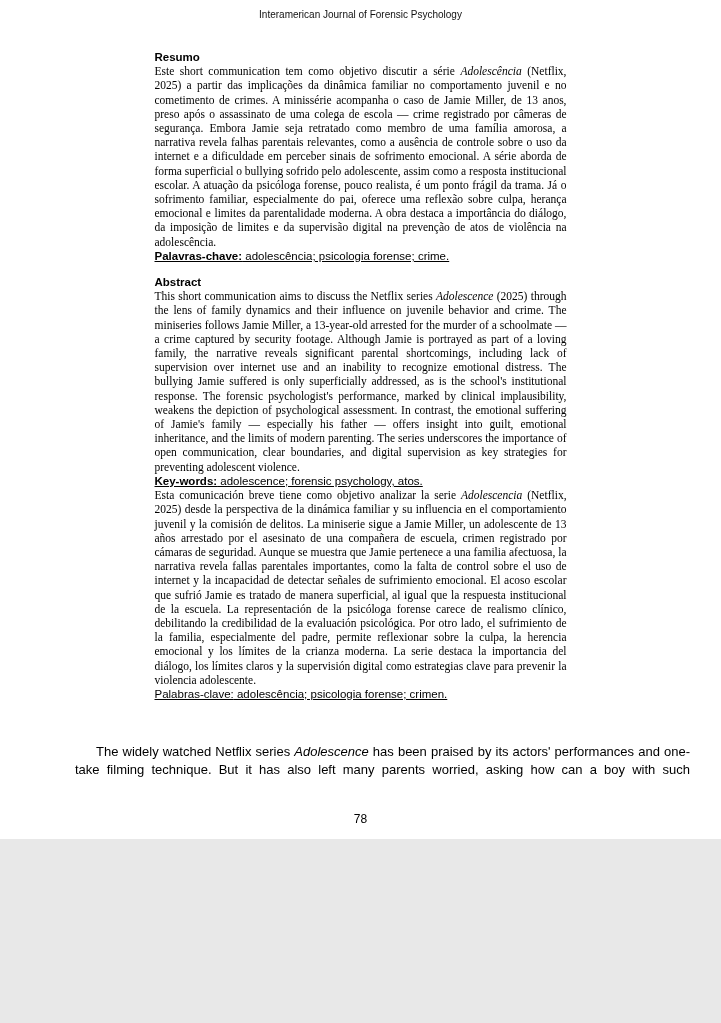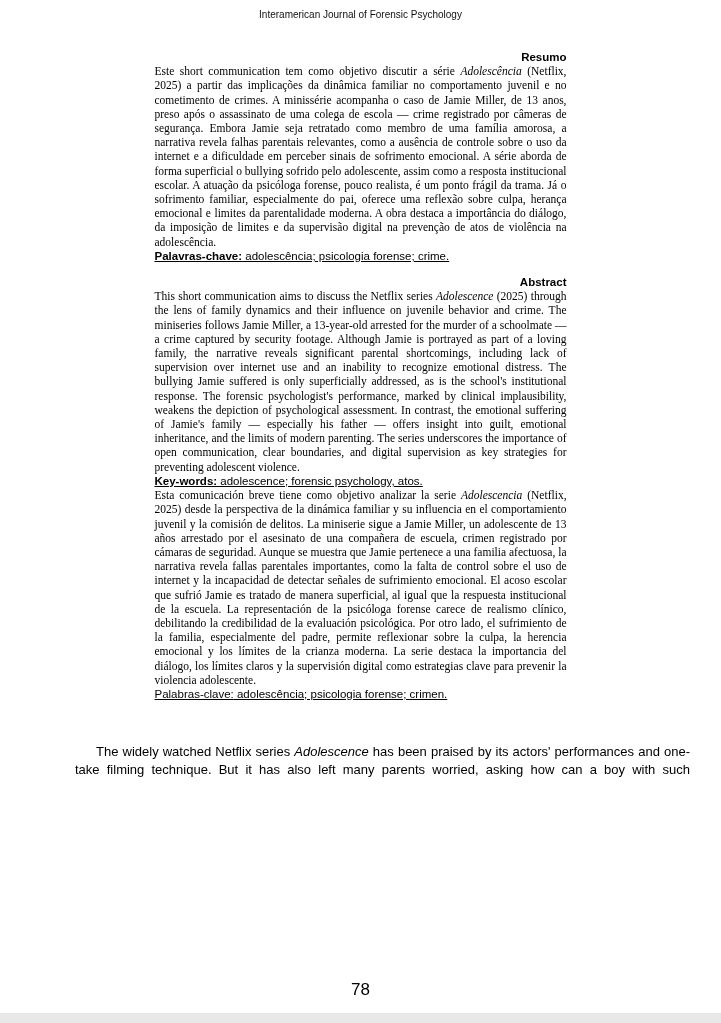--- a/index.html
+++ b/index.html
@@ -1,26 +1,26 @@
 <!DOCTYPE html>
 <html><head>
 <meta charset="utf-8">
 <style>
   html,body{margin:0;padding:0;background:#e8e8e8;}
   .page{
-    width:721px;height:1013px;background:#ffffff;color:#000;
+    width:721px;height:839px;background:#ffffff;color:#000;
     font-family:"Liberation Sans", sans-serif;
     position:relative;overflow:hidden;margin:0 auto;
   }
   .journal-header{
     text-align:center;padding-top:8px;font-size:10px;line-height:13px;color:#111;
   }
   .abstract-wrap{width:412px;margin:0 auto;}
   .section-heading{
-    font-size:11.5px;line-height:14.2px;font-weight:bold;text-align:right;
+    font-size:11.5px;line-height:14.2px;font-weight:bold;text-align:left;
     margin:12px 0 0 0;
   }
   .section-heading.first{margin-top:29px;}
   .section-body{
     font-size:11.5px;line-height:14.2px;text-align:justify;margin:0;
     text-justify:inter-word;
     font-family:Liberation Serif, serif;
   }
   .section-body .series-title{font-style:italic;}
   .keywords{font-size:11.5px;line-height:14.2px;margin:0;text-decoration:underline;}
@@ -30,21 +30,21 @@
     display:flex;gap:37px;margin:42px 31px 0 45px;
     font-size:13px;line-height:18px;
   }
   .col{flex:1;text-align:justify;margin-left:30px;}
   .col p{margin:0;}
   .col .indent{text-indent:21px;}
   .col .cont{text-align-last:justify;}
   .col .series-title{font-style:italic;}
   .page-number{
     position:absolute;bottom:13px;left:0;right:0;text-align:center;
-    font-size:17px;
+    font-size:12px;
   }
 </style>
 </head>
 <body>
 
 <div class="page">
 
   <div class="journal-header">Interamerican Journal of Forensic Psychology</div>
 
   <div class="abstract-wrap">

